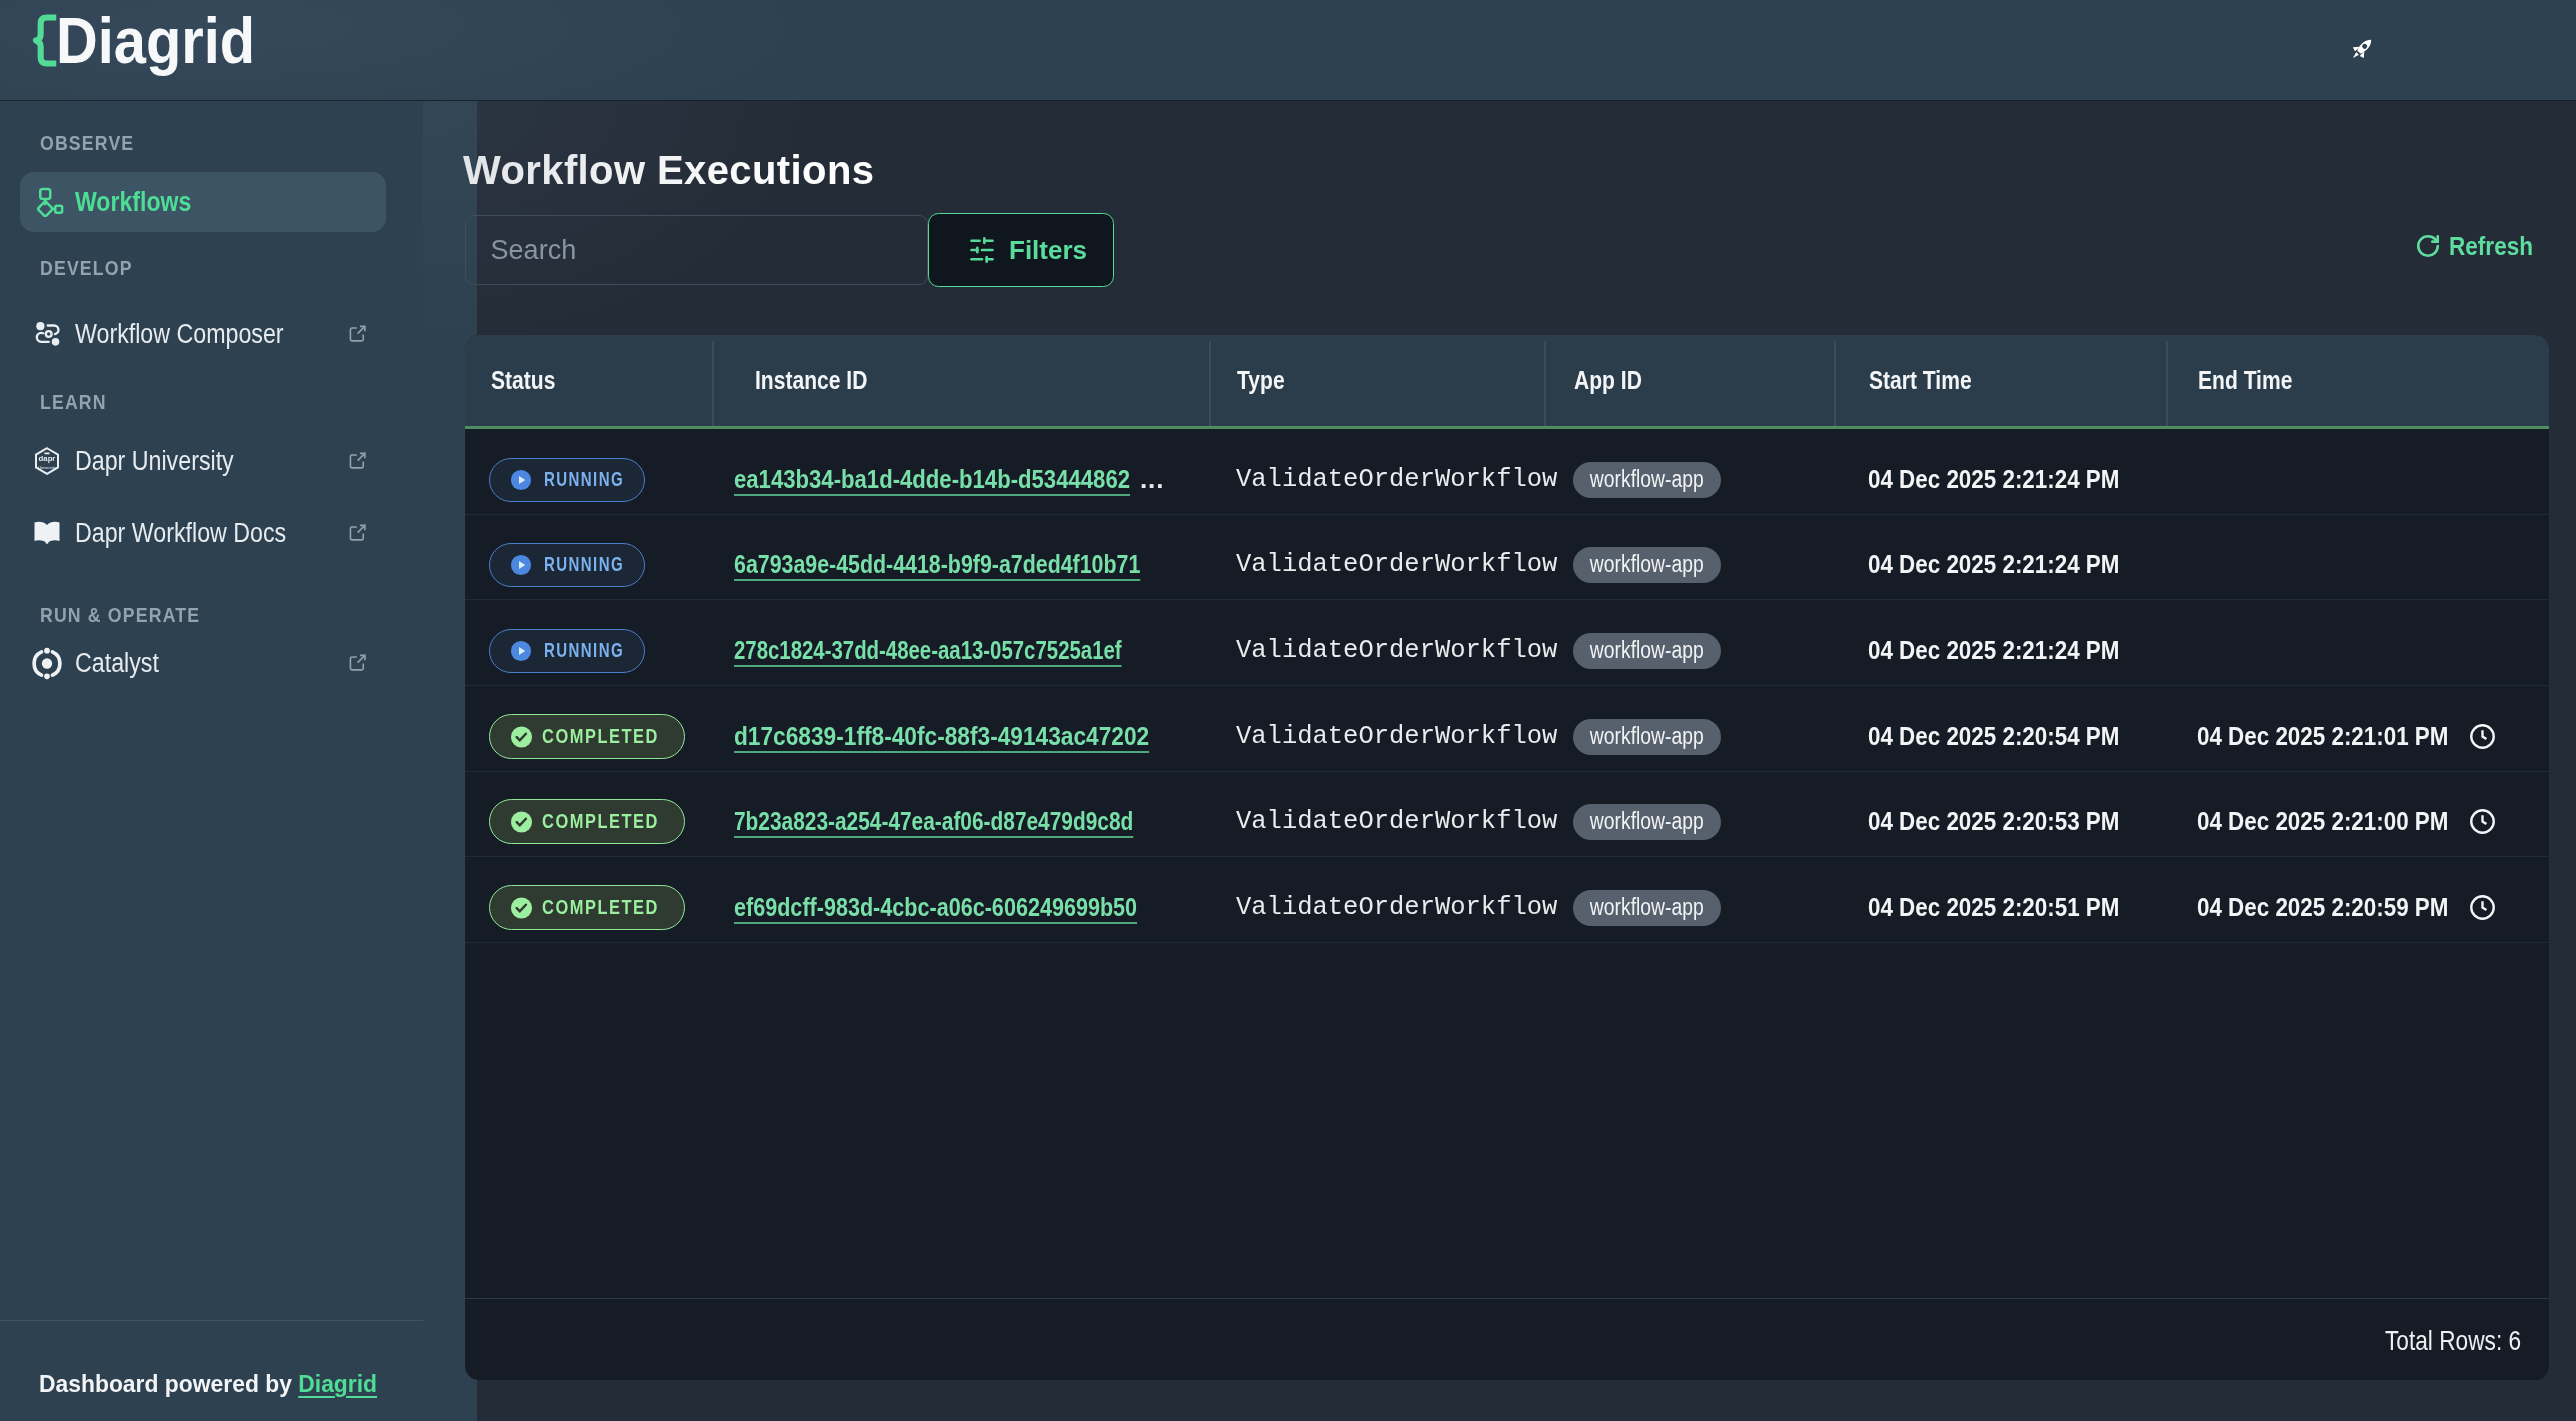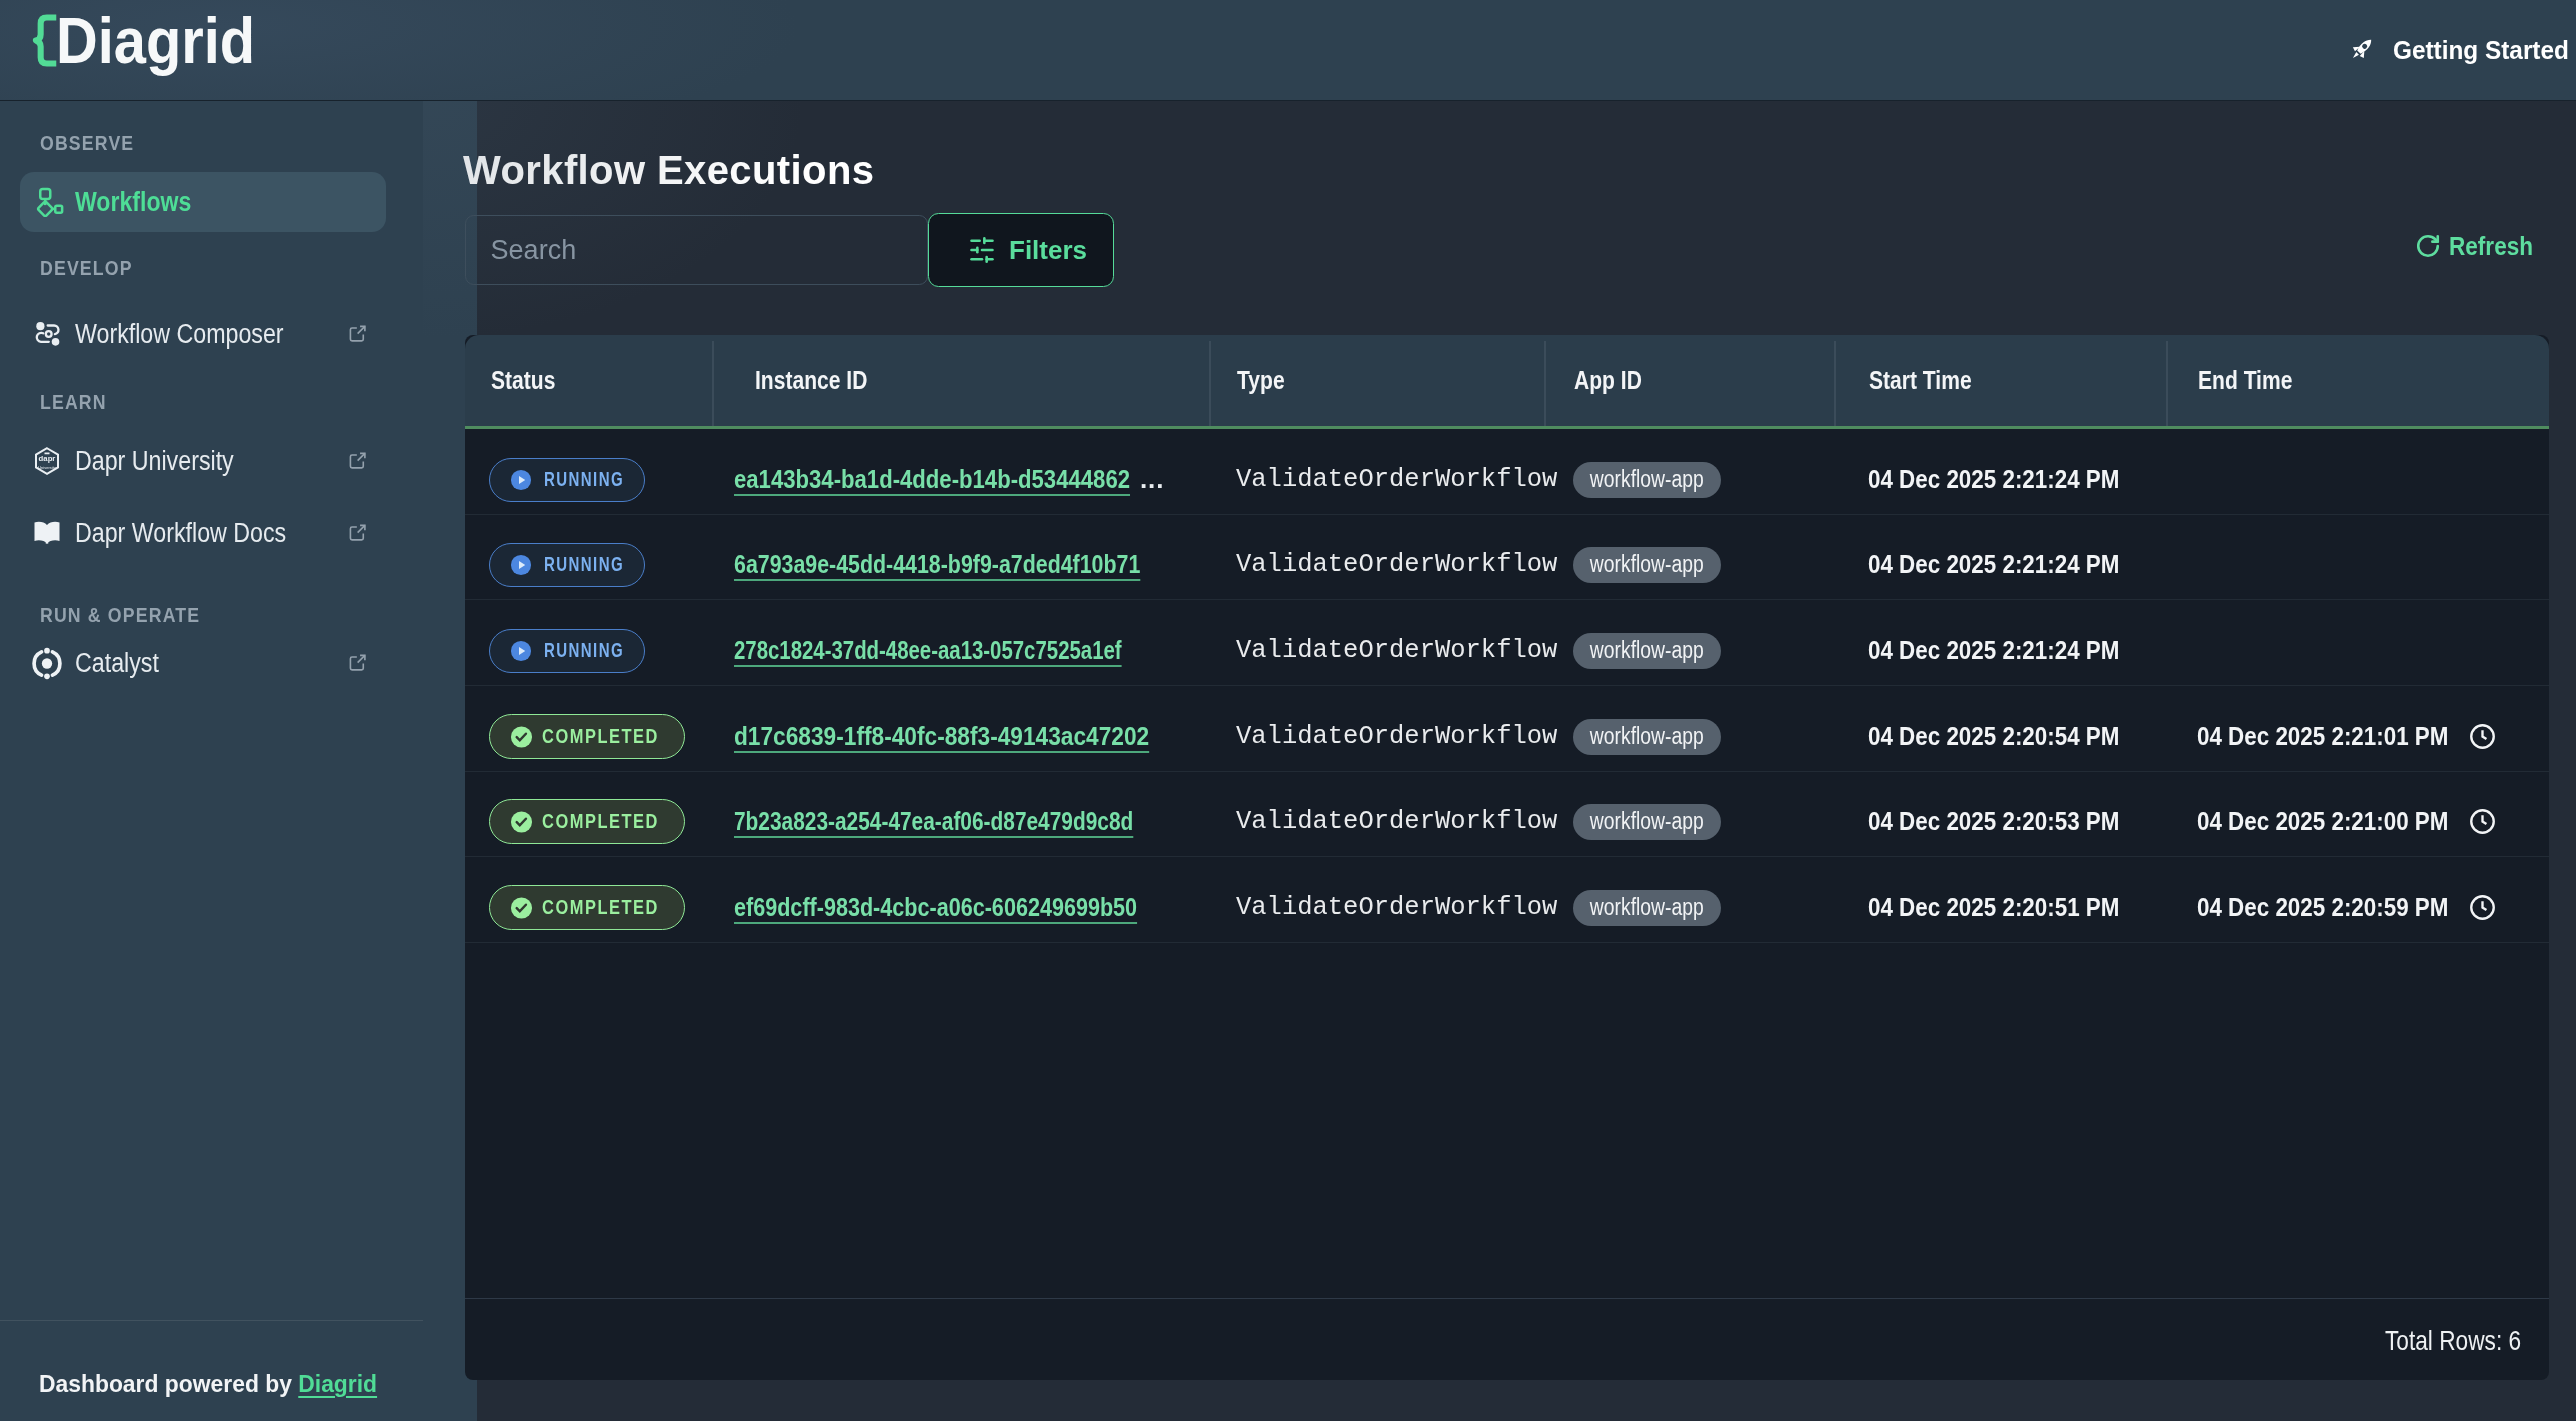--- a/index.html
+++ b/index.html
@@ -41,21 +41,21 @@
   .filters { position:absolute; left:928px; top:213px; width:186px; height:74px;
              border:1.8px solid #55db99; border-radius:10.5px; background:#10161e;
              display:flex; align-items:center; justify-content:flex-start; padding-left:39px; gap:13px;
              color:#5add9c; font-size:26px; font-weight:bold; }
   .refresh-ic { position:absolute; left:2415px; top:233px; }
   .refresh-t { position:absolute; left:2449px; top:233px; height:26px; line-height:26px; font-size:26px; font-weight:bold; color:#5edd9f;
                transform:scaleX(0.868); transform-origin:0 50%; white-space:nowrap; }
 
   
   .tbl { position:absolute; left:465px; top:335px; width:2084px; height:1045px;
-         background:#151c26; border-radius:8px; }
+         background:#151c26; border-radius:14px; }
   .thead { position:absolute; left:0; top:0; width:2084px; height:94px;
            background:#2b3d4b; border-radius:14px 14px 0 0; border-bottom:3.5px solid #4f8c5f; }
   .th { position:absolute; top:0; height:90px; display:flex; align-items:center;
         color:#f3f5f7; font-size:26px; font-weight:bold; }
   .th span { transform:scaleX(0.81); transform-origin:0 50%; white-space:nowrap; }
   .csep { position:absolute; top:6.1px; bottom:0; width:1.8px; background:#3b4c5a; }
   .row { position:absolute; left:0; width:2084px; height:86px; border-bottom:0.9px solid #222b35; }
   .cell { position:absolute; top:8px; height:85px; display:flex; align-items:center;text-align:center; }
   .pill { position:relative; border-radius:23px; }
   .pill .pic { position:absolute; left:20px; top:50%; transform:translateY(-50%); }
@@ -87,23 +87,20 @@
   </svg>
   <div class="logo-word" style="transform:scaleX(0.903); transform-origin:0 0;">Diagrid</div>
   <svg class="rocket" width="32" height="32" viewBox="0 0 24 24">
     <g fill="#ffffff" transform="rotate(45 12 12)">
       <path fill-rule="evenodd" d="M12 1.2 C15 4 15.8 8.6 13.8 14.2 L10.2 14.2 C8.2 8.6 9 4 12 1.2 Z M12 6.2 a1.9 1.9 0 1 0 0 3.8 a1.9 1.9 0 1 0 0-3.8 Z"></path>
       <path d="M9.7 10.8 L6.2 14.8 L9.5 15.9 Z"></path>
       <path d="M14.3 10.8 L17.8 14.8 L14.5 15.9 Z"></path>
       <path d="M10.6 15.6 h2.8 L12 20.5 Z"></path>
     </g>
   </svg>
-  <div class="getstart">
-      <span class="cx" style="transform:scaleX(0.955);">Getting Started</span>
-    </div>
 </div>
 
 <div class="sidebar">
   <div class="slabel" style="top:32px;"><span class="cx" style="transform:scaleX(0.885);">OBSERVE</span></div>
   <div class="active-pill">
     <div class="ic">
       <svg width="30" height="30" viewBox="0 0 24 24" fill="none" stroke="#4edd96" stroke-width="2">
           <rect x="5" y="1.5" width="8" height="8" rx="2"></rect>
           <path d="M9 9.5v5"></path>
           <rect x="4.6" y="13.1" width="8.8" height="8.8" rx="1.5" transform="rotate(45 9 17.5)"></rect>

